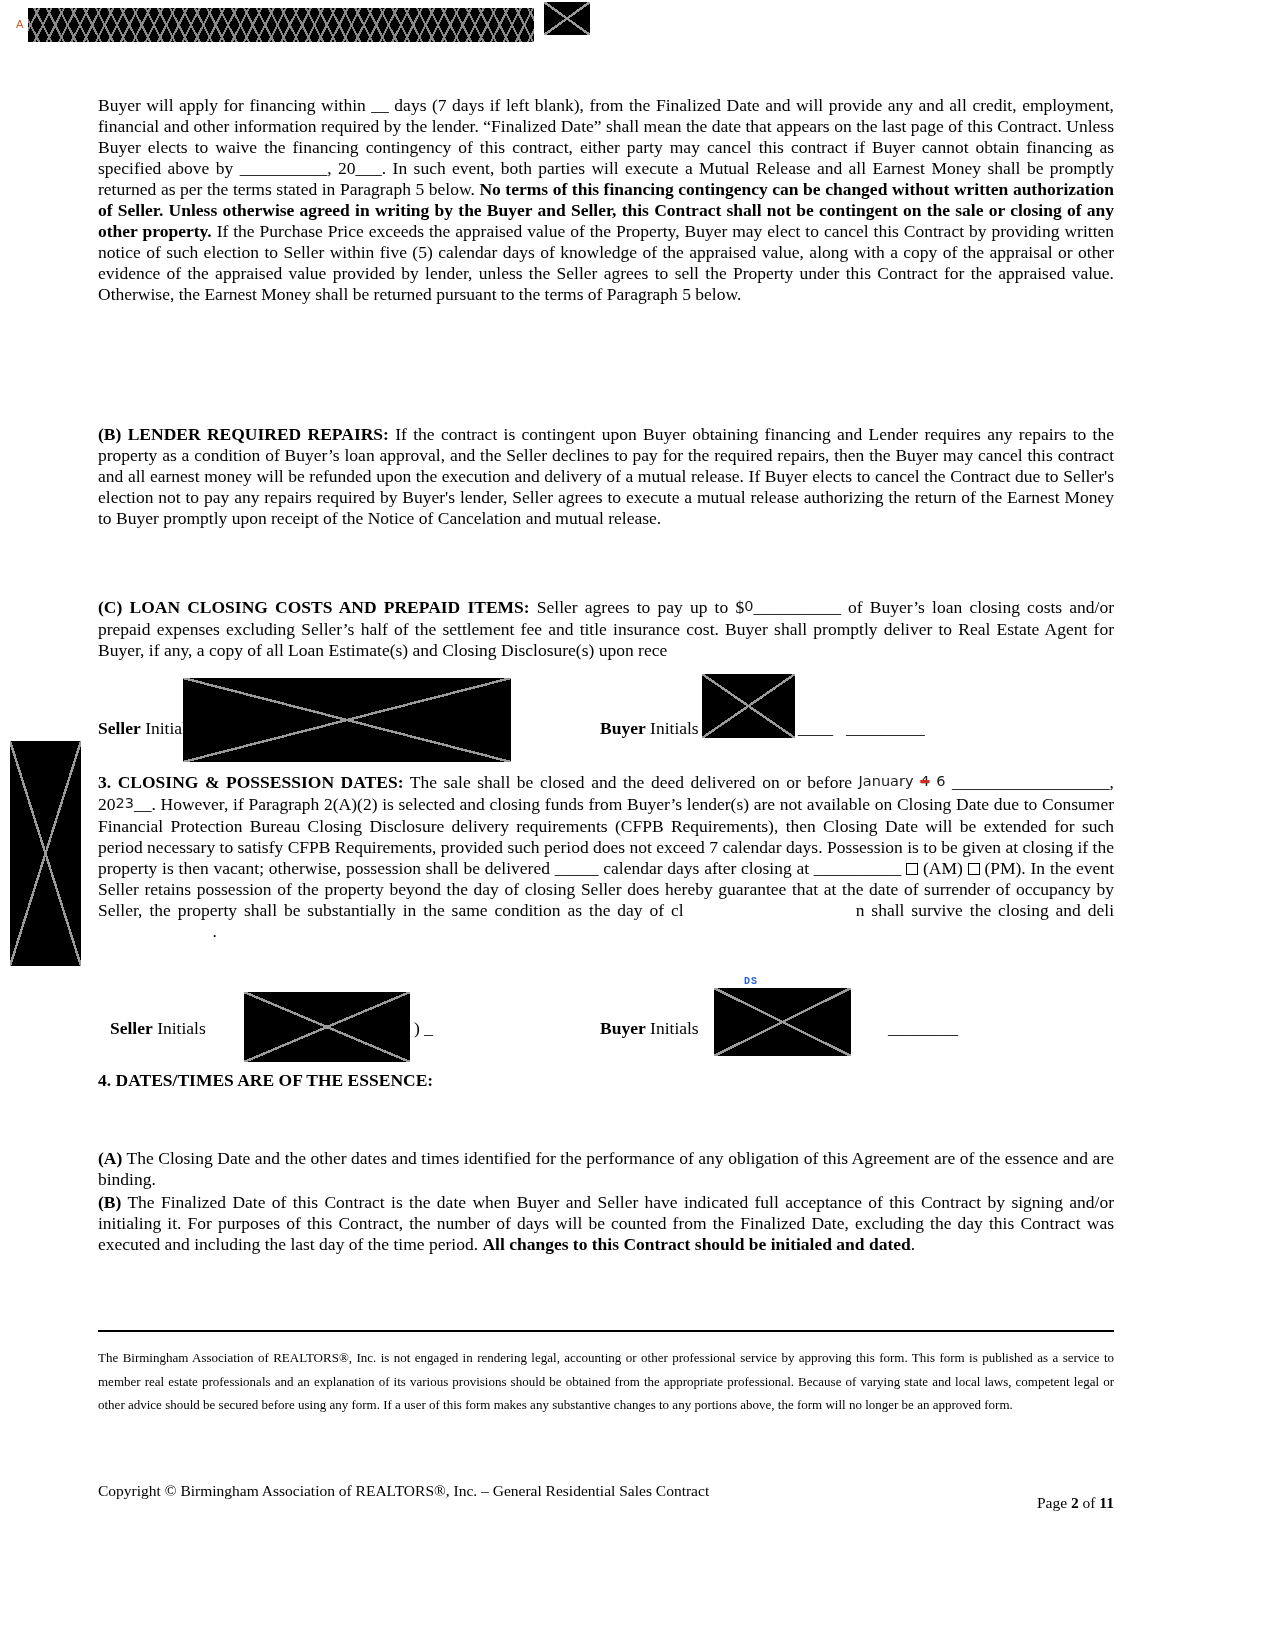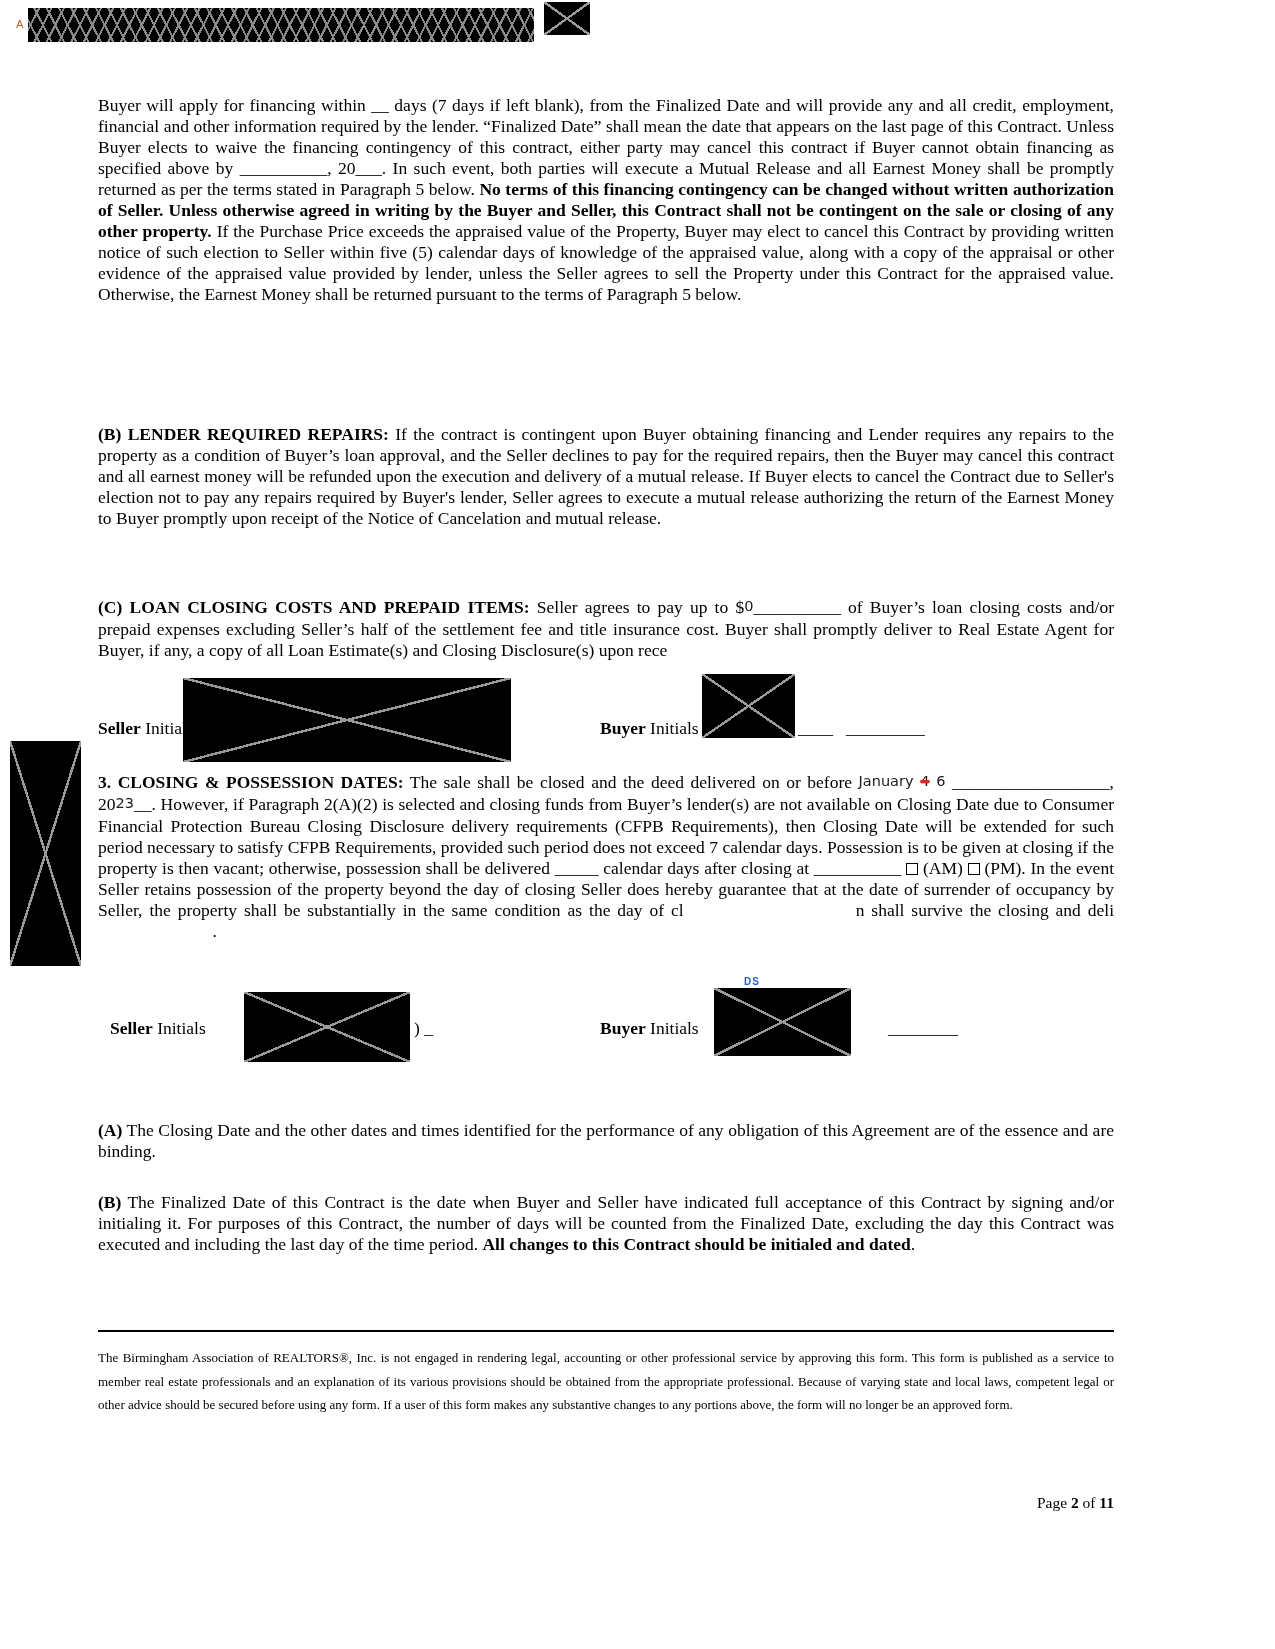--- a/index.html
+++ b/index.html
@@ -23,21 +23,21 @@
 
   .redact{position:absolute;background-color:#000;z-index:5;
     background-image:
       linear-gradient(to top right,transparent calc(50% - 1.2px),#9a9a9a calc(50% - 1.2px),#9a9a9a calc(50% + 1.2px),transparent calc(50% + 1.2px)),
       linear-gradient(to bottom right,transparent calc(50% - 1.2px),#9a9a9a calc(50% - 1.2px),#9a9a9a calc(50% + 1.2px),transparent calc(50% + 1.2px));}
   .redact.hatch{background-image:
       repeating-linear-gradient(63deg,transparent 0 9px,#8a8a8a 9px 11px),
       repeating-linear-gradient(117deg,transparent 0 9px,#8a8a8a 9px 11px);}
 
   .ds-mark{position:absolute;left:744px;top:976px;color:#2b5fd9;z-index:4;
-           font-family:Liberation Sans, sans-serif;font-size:10px;font-weight:bold;
+           font-family:Liberation Mono, monospace;font-size:10px;font-weight:bold;
            letter-spacing:1px}
   .a-mark{position:absolute;left:16px;top:18px;color:#c85a20;font-size:11px;
           font-family:"DejaVu Sans",sans-serif}
 
   .hr{position:absolute;left:98px;width:1016px;border-top:2px solid #000}
   .disclaimer{position:absolute;left:98px;width:1016px;font-size:13px;
               line-height:23.5px;text-align:justify}
   .copyright-row{position:absolute;left:98px;width:1016px;height:24px;font-size:15.5px}
   .copyright-row .left{position:absolute;left:0;top:0;white-space:pre}
   .copyright-row .right{position:absolute;right:0;top:12px;white-space:pre}
@@ -64,27 +64,29 @@
 
   <span class="ds-mark">DS</span>
 
   <div class="row" style="top:1018px">
     <span class="abs" style="left:12px"><span class="b">Seller</span><span> Initials</span></span>
     <span class="abs" style="left:316px">) _</span>
     <span class="abs" style="left:502px"><span class="b">Buyer</span><span> Initials</span></span>
     <span class="abs" style="left:790px">________</span>
   </div>
 
-  <p class="body-par" style="top:1120px"><span class="b">(A)</span><span> The Closing Date and the other dates and times identified for the performance of any obligation of this Agreement are of the essence and are binding.</span></p>
+  <p class="body-par" style="top:1070px"><span class="b">4.  DATES/TIMES ARE OF THE ESSENCE:</span></p>
+  <p class="body-par" style="top:1148px"><span class="b">(A)</span><span> The Closing Date and the other dates and times identified for the performance of any obligation of this Agreement are of the essence and are binding.</span></p>
   <p class="body-par" style="top:1192px"><span class="b">(B)</span><span> The Finalized Date of this Contract is the date when Buyer and Seller have indicated full acceptance of this Contract by signing and/or initialing it. For purposes of this Contract, the number of days will be counted from the Finalized Date, excluding the day this Contract was executed and including the last day of the time period.  </span><span class="b">All changes to this Contract should be initialed and dated</span><span>.</span></p>
 
   <div class="hr" style="top:1330px"></div>
   <p class="disclaimer" style="top:1346px">The Birmingham Association of REALTORS®, Inc. is not engaged in rendering legal, accounting or other professional service by approving this form. This form is published as a service to member real estate professionals and an explanation of its various provisions should be obtained from the appropriate professional. Because of varying state and local laws, competent legal or other advice should be secured before using any form. If a user of this form makes any substantive changes to any portions above, the form will no longer be an approved form.</p>
 
   <div class="copyright-row" style="top:1482px">
+    <span class="left">Copyright © Birmingham Association of REALTORS®, Inc. – General Residential Sales Contract</span>
     <span class="right"><span>Page </span><span class="b">2</span><span> of </span><span class="b">11</span></span>
   </div>
 
   <div class="redact hatch" style="left:28px;top:8px;width:506px;height:34px"></div>
   <div class="redact" style="left:544px;top:2px;width:46px;height:33px"></div>
   <div class="redact" style="left:183px;top:678px;width:328px;height:84px"></div>
   <div class="redact" style="left:702px;top:674px;width:93px;height:64px"></div>
   <div class="redact" style="left:10px;top:741px;width:71px;height:225px"></div>
   <div class="redact" style="left:244px;top:992px;width:166px;height:70px"></div>
   <div class="redact" style="left:714px;top:988px;width:137px;height:68px"></div>

